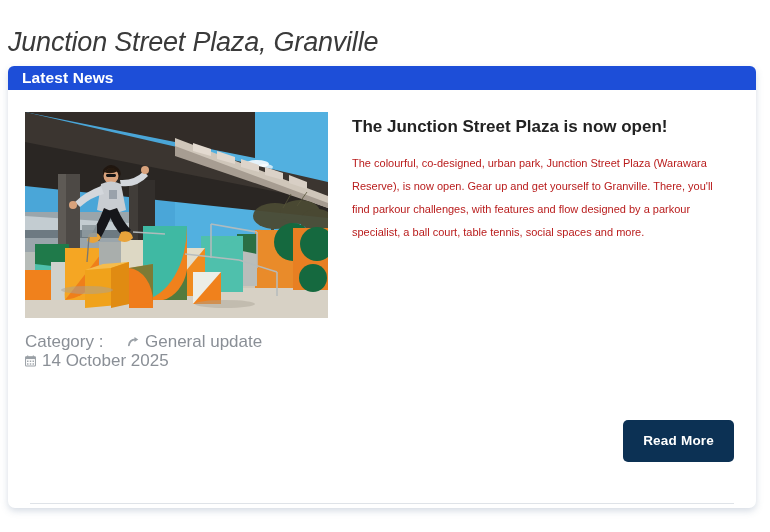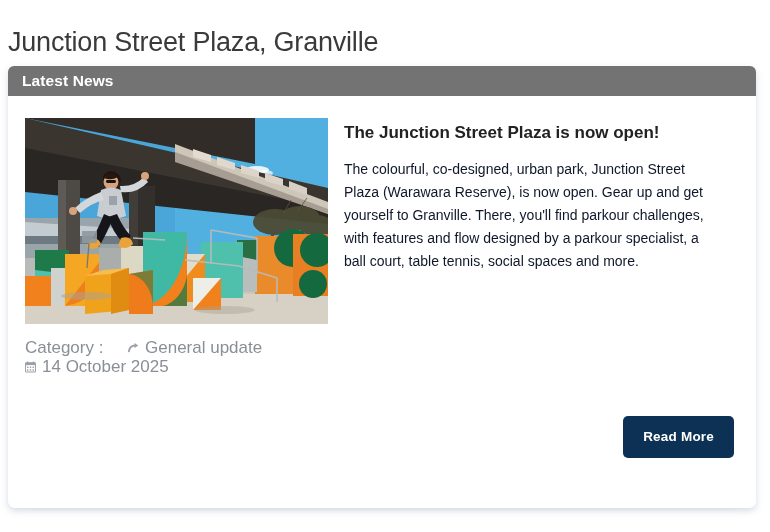--- a/index.html
+++ b/index.html
@@ -14,35 +14,36 @@
 
   .page-title {
     position: absolute;
     left: 8px; top: 6px;
     font-size: 27px;
     line-height: 36px;
     color: #3a3a3a;
     font-weight: 400;
     letter-spacing: -0.2px;
     white-space: nowrap;
+    font-style: italic;
   }
 
   .card {
     position: absolute;
     left: 8px; top: 66px;
     width: 748px;
     height: 442px;
     background: #ffffff;
     border-radius: 7px;
     box-shadow: 0 3px 7px rgba(120,140,165,0.30);
   }
 
   .card-header {
-    height: 30px;
-    background: #737373;
+    height: 24px;
+    background: #1d4ed8;
     border-radius: 6px 6px 0 0;
     display: flex;
     align-items: center;
     padding: 0 0 0 14px;
   }
   .card-header-title {
     color: #ffffff;
     font-size: 15.5px;
     font-weight: bold;
     letter-spacing: 0.1px;
@@ -55,52 +56,52 @@
   .thumb-wrap { flex: 0 0 303px; padding-left: 7px; }
   .thumb {
     position: relative;
     width: 303px; height: 206px;
     overflow: hidden;
     background: #8d8377;
     display: block;
   }
   .thumb svg { display:block; width: 303px; height: 206px; }
 
-  .article-text { flex: 1 1 auto; padding-left: 16px; padding-right: 20px; }
+  .article-text { flex: 1 1 auto; padding-left: 24px; padding-right: 20px; }
   .article-title {
     font-size: 17px;
     font-weight: bold;
     color: #222222;
     margin: 4px 0 0 0;
     line-height: 22px;
   }
   .article-body {
-    font-size: 14px;
+    font-size: 11px;
     line-height: 23px;
-    color: #0f172a;
+    color: #b91c1c;
     margin: 14px 0 16px 0;
     max-width: 410px;
   }
 
   .meta {
     margin: 14px 0 0 7px;
     font-size: 17px;
     color: #8a8f96;
     line-height: 19px;
   }
   .meta-row { display: flex; align-items: center; }
   .meta-label { width: 103px; flex: 0 0 103px; color: #8a8f96; }
   .meta-icon { width: 17px; flex: 0 0 17px; display:inline-flex; align-items:center; color:#9aa0a6; }
   .meta-icon svg { display:block; }
   .meta-value { color: #8a8f96; }
 
   .actions {
     position: absolute;
     right: 22px;
-    top: 320px;
+    top: 330px;
   }
   .read-more {
     background: #0c3154;
     color: #ffffff;
     border: none;
     border-radius: 5px;
     font-size: 13.5px;
     font-weight: bold;
     font-family: "Liberation Sans", sans-serif;
     padding: 13px 20px 14px 20px;

